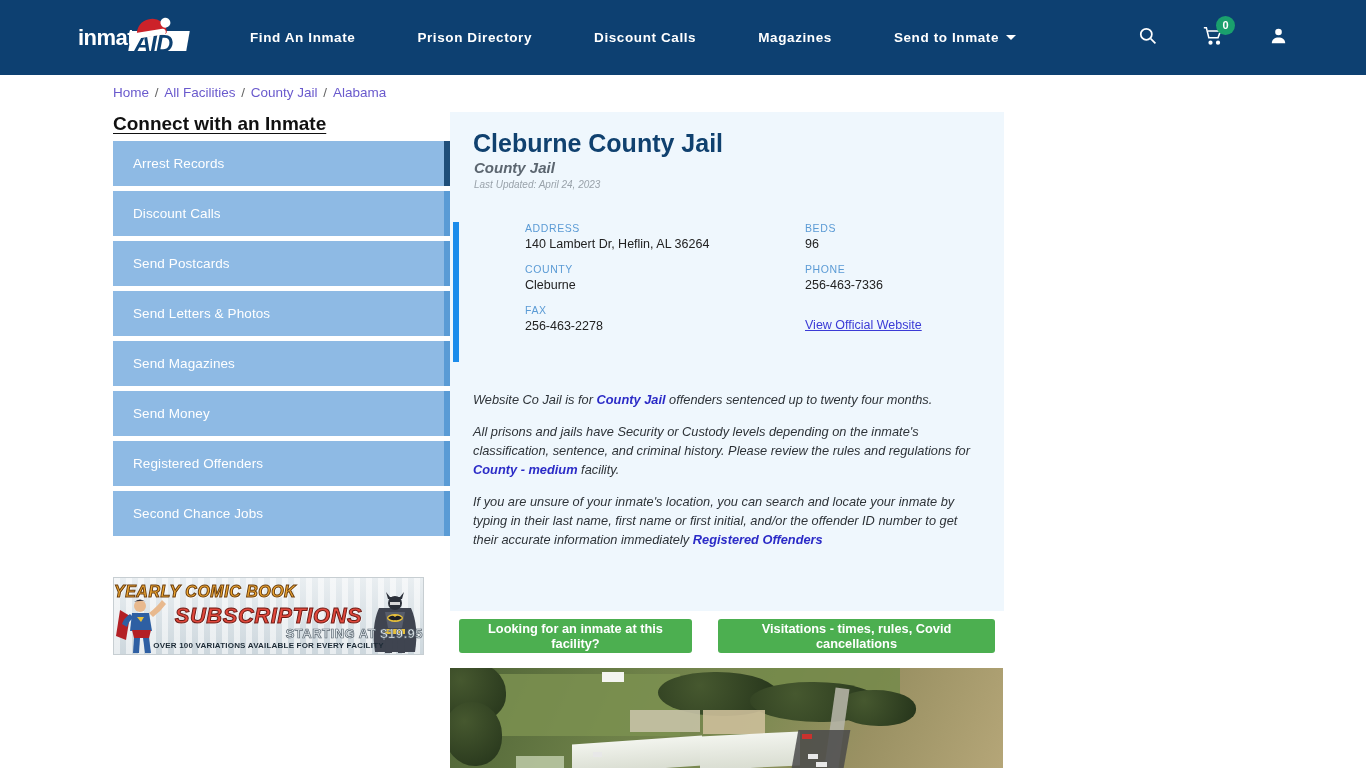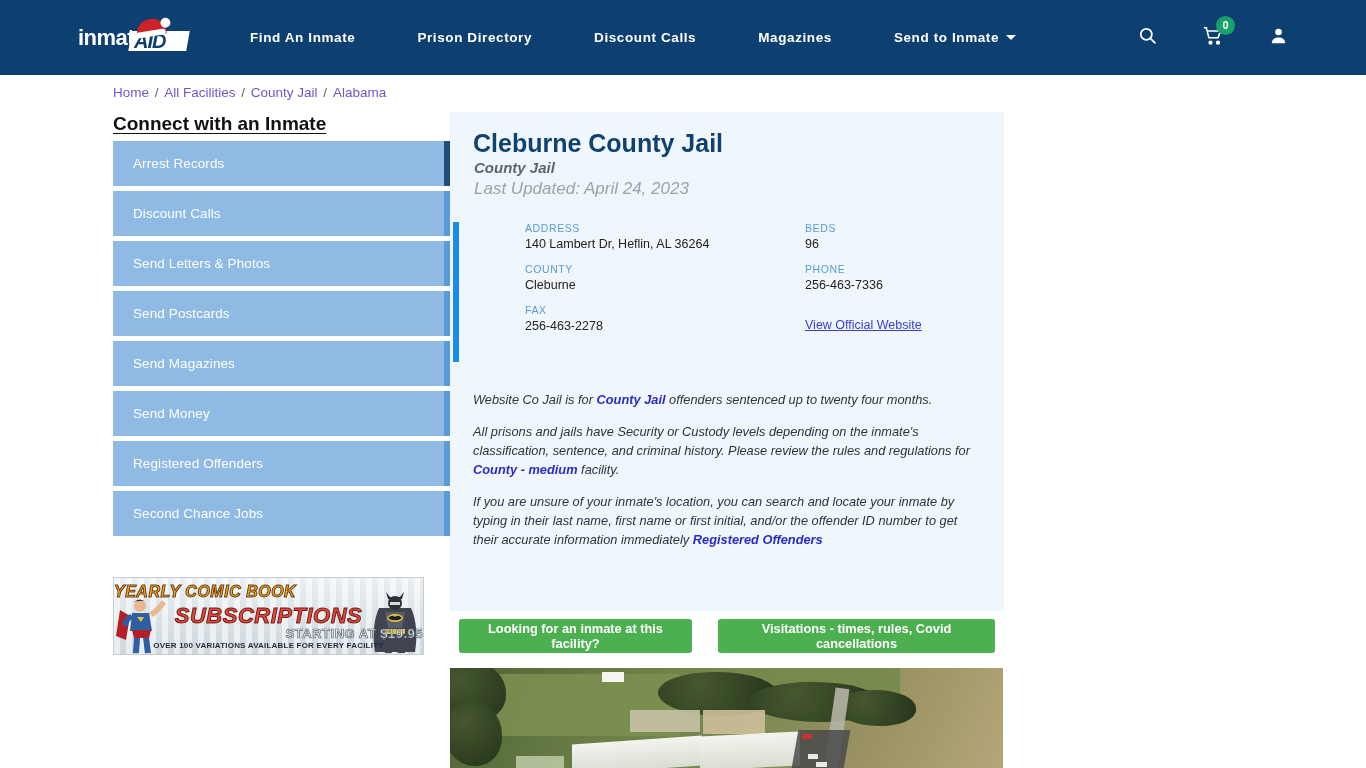--- a/index.html
+++ b/index.html
@@ -28,21 +28,21 @@
     letter-spacing: -0.5px; line-height: 38px;
     position: relative; z-index: 2; white-space: nowrap;
   }
   .logo-aid-bg {
     position: absolute; left: 52px; top: 12px;
     width: 58px; height: 20px; background: #ffffff;
     transform: skewX(-10deg); z-index: 1;
   }
   .logo-aid {
     position: absolute; left: 56px; top: 11px; z-index: 3;
-    font-size: 20px; font-weight: bold; color: #0d4071;
+    font-size: 24px; font-weight: bold; color: #0d4071;
     font-style: italic; letter-spacing: -1px;
   }
   .logo-hat {
     position: absolute; left: 58px; top: 0px; z-index: 4;
     width: 30px; height: 17px;
     background: #cc2229;
     border-radius: 16px 16px 3px 3px;
     transform: rotate(-9deg);
   }
   .logo-hat:after {
@@ -176,21 +176,21 @@
   .fac-title {
     position: absolute; left: 23px; top: 17px;
     font-size: 25px; font-weight: bold; color: #10416f;
   }
   .fac-sub {
     position: absolute; left: 24px; top: 47px;
     font-size: 15px; font-weight: bold; font-style: italic; color: #5c6670;
   }
   .fac-updated {
     position: absolute; left: 24px; top: 67px;
-    font-size: 17px; font-style: italic; color: #9aa3ab;
+    font-size: 10px; font-style: italic; color: #9aa3ab;
   }
 
   .info-block {
     position: absolute; left: 3px; top: 110px;
     width: 548px; height: 140px;
   }
   .info-bar {
     position: absolute; left: 0; top: 0; width: 6px; height: 140px;
     background: #1b8ceb;
   }
@@ -333,27 +333,27 @@
         <i class="chev"></i>
       </span>
   </div>
   <div class="side-btn">
     <span class="side-btn-label">Discount Calls</span>
     <span class="side-btn-arrow">
         <i class="chev"></i>
       </span>
   </div>
   <div class="side-btn">
+    <span class="side-btn-label">Send Postcards</span>
+    <span class="side-btn-arrow">
+        <i class="chev"></i>
+      </span>
+  </div>
+  <div class="side-btn">
     <span class="side-btn-label">Send Letters &amp; Photos</span>
-    <span class="side-btn-arrow">
-        <i class="chev"></i>
-      </span>
-  </div>
-  <div class="side-btn">
-    <span class="side-btn-label">Send Postcards</span>
     <span class="side-btn-arrow">
         <i class="chev"></i>
       </span>
   </div>
   <div class="side-btn">
     <span class="side-btn-label">Send Magazines</span>
     <span class="side-btn-arrow">
         <i class="chev"></i>
       </span>
   </div>

